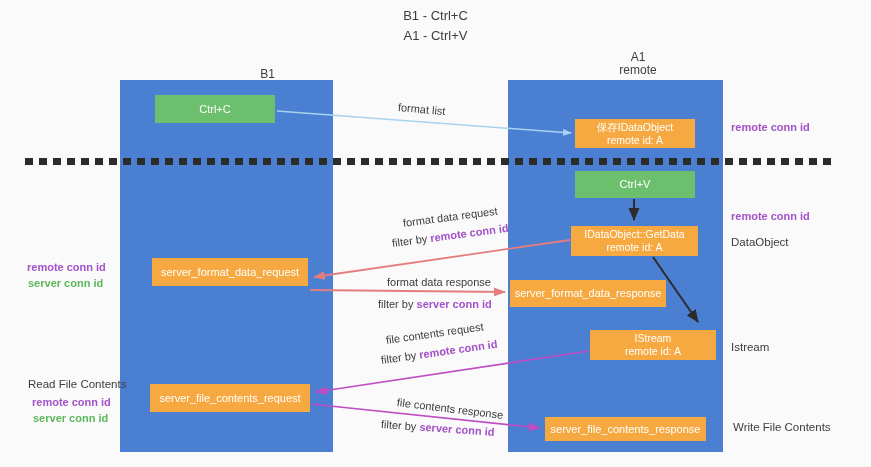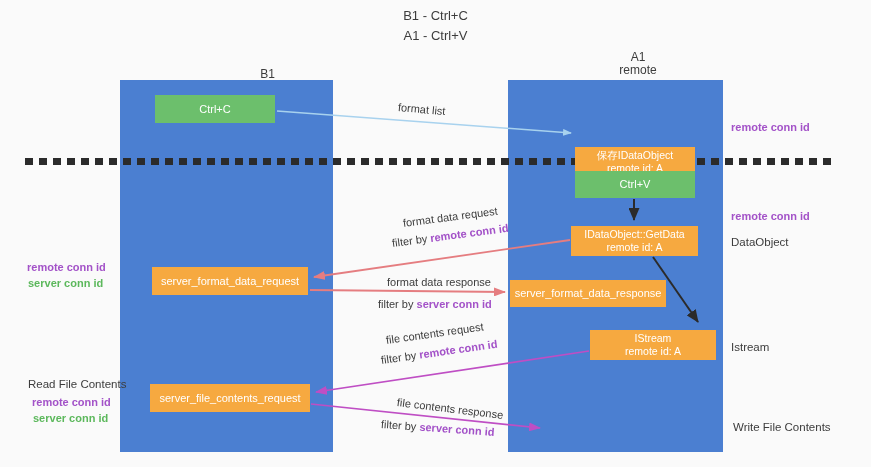--- a/index.html
+++ b/index.html
@@ -85,51 +85,54 @@
     <line x1="570" y1="240" x2="314" y2="277" class="stroke-salmon" marker-end="url(#m-salmon)"></line>
     <line x1="310" y1="290" x2="505" y2="292" class="stroke-salmon" marker-end="url(#m-salmon)"></line>
     <line x1="589" y1="351" x2="316" y2="392" class="stroke-magenta" marker-end="url(#m-magenta)"></line>
     <line x1="311" y1="404" x2="540" y2="428" class="stroke-magenta" marker-end="url(#m-magenta)"></line>
   </svg>
 
   <div class="node green" style="left:155px;top:95px;width:120px;height:28px;">
     <div>Ctrl+C</div>
   </div>
 
-  <div class="node orange small" style="left:575px;top:119px;width:120px;height:29px;margin-top:28px;">
+  <div class="node orange small" style="left:575px;top:119px;width:120px;height:29px;">
     <div>保存IDataObject</div>
     <div>remote id: A</div>
   </div>
 
   <div class="node green" style="left:575px;top:171px;width:120px;height:27px;">
     <div>Ctrl+V</div>
   </div>
 
   <div class="node orange small" style="left:571px;top:226px;width:127px;height:30px;">
     <div>IDataObject::GetData</div>
     <div>remote id: A</div>
   </div>
 
-  <div class="node orange" style="left:152px;top:267px;width:156px;height:28px;">
+  <div class="node orange" style="left:152px;top:258px;width:156px;height:28px;">
     <div>server_format_data_request</div>
   </div>
 
   <div class="node orange" style="left:510px;top:280px;width:156px;height:27px;">
     <div>server_format_data_response</div>
   </div>
 
   <div class="node orange small" style="left:590px;top:330px;width:126px;height:30px;">
     <div>IStream</div>
     <div>remote id: A</div>
   </div>
 
   <div class="node orange" style="left:150px;top:384px;width:160px;height:28px;">
     <div>server_file_contents_request</div>
   </div>
 
+  <div class="node orange" style="left:545px;top:417px;width:161px;height:24px;">
+    <div>server_file_contents_response</div>
+  </div>
 
   <div class="flow-label" style="left:398px;top:101px;transform:rotate(5deg);">format list</div>
 
   <div class="flow-label" style="left:403px;top:217px;transform:rotate(-7.5deg);">format data request</div>
   <div class="flow-label" style="left:392px;top:237px;transform:rotate(-7.5deg);">
     <span>filter by</span>
     <span class="purple">remote conn id</span>
   </div>
 
   <div class="flow-label" style="left:387px;top:276px;">format data response</div>

